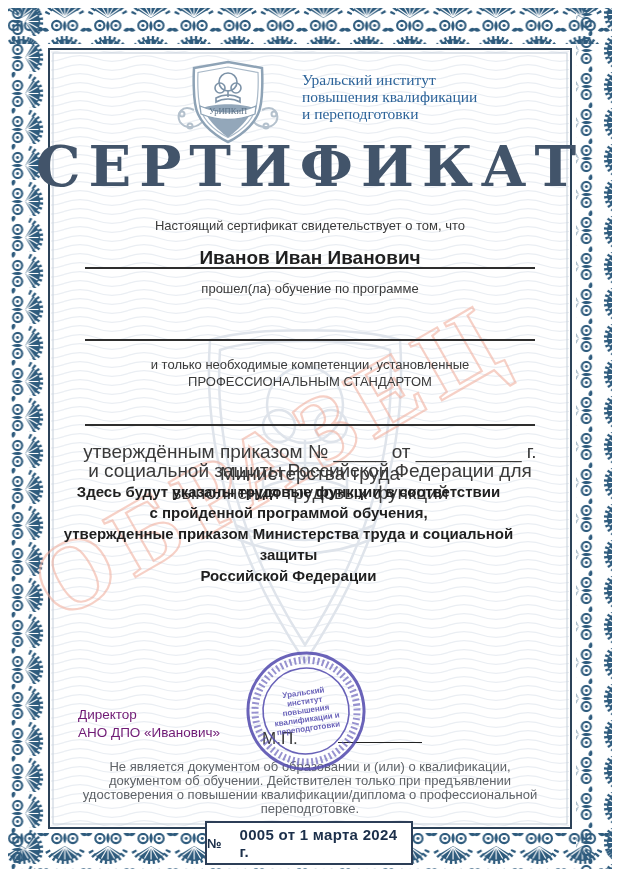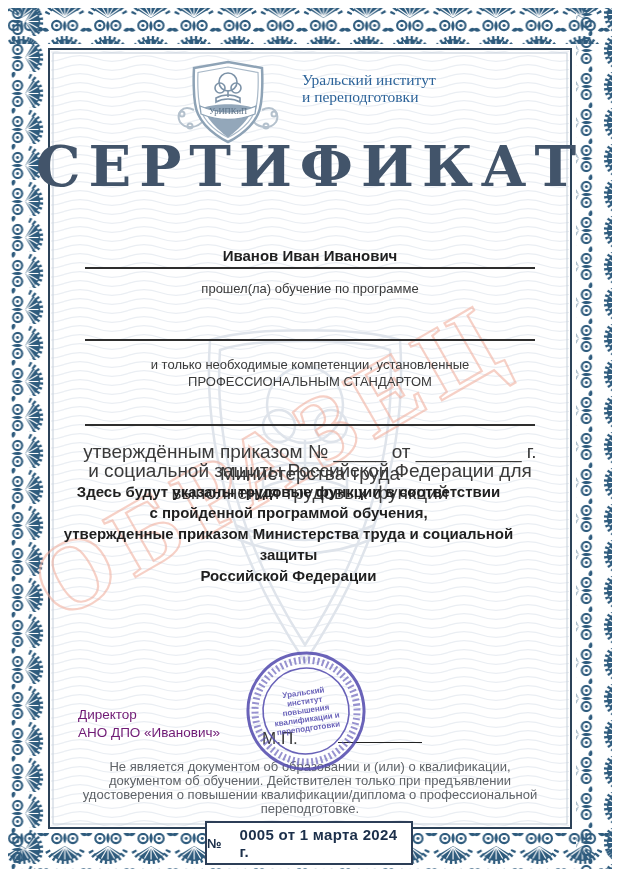--- a/index.html
+++ b/index.html
@@ -16,21 +16,21 @@
     font-family:"Liberation Serif",serif;font-size:15.5px;line-height:17px;
     color:#2c6399;text-align:left;margin-left:16px;
   }
   .cert-title{
     position:absolute;left:30px;top:133px;width:560px;text-align:center;
     font-family:"DejaVu Serif",serif;font-weight:bold;font-size:56px;
     letter-spacing:8px;color:#42546a;white-space:nowrap;
   }
   .t13{font-size:13px;color:#3a3a3a;}
   .t135{font-size:19px;color:#3a3a3a;}
-  .bold15{font-size:15px;font-weight:bold;color:#1f1f1f;text-align:center;}
+  .bold15{font-size:19px;font-weight:bold;color:#1f1f1f;text-align:center;}
   .rule{position:absolute;left:85px;width:450px;border-top:2px solid #2e2e2e;height:0;}
   .func-block{position:absolute;left:50px;top:481px;width:453px;text-align:center;
     font-size:15px;font-weight:bold;color:#1f1f1f;line-height:21px;margin-left:12px;}
   .dir{position:absolute;left:78px;font-size:13.5px;color:#701a75;text-align:left;}
   .mp{position:absolute;left:262px;top:729px;font-size:17px;color:#3a3a3a;}
   .sig-line{position:absolute;left:338px;top:742px;width:84px;border-top:1.5px solid #222;height:0;}
   .disclaimer{position:absolute;left:72px;top:760px;width:476px;text-align:center;
     font-size:13px;line-height:14px;color:#5f6368;}
   .num-box{
     position:absolute;left:205px;top:821px;width:208px;height:44px;z-index:3;
@@ -132,25 +132,27 @@
         <circle cx="66" cy="32" r="5"></circle>
         <line x1="58" y1="34" x2="58" y2="41"></line>
         <path d="M46,42 C53,38 63,38 70,42 L70,46 C63,42 53,42 46,46 Z"></path>
       </g>
       <path d="M30,50 Q58,62 86,50 L85,58 Q58,69 31,58 Z" fill="#ffffff" stroke="#8ea3b6" stroke-width="1.3"></path>
       <text x="58" y="58" text-anchor="middle" font-family="Liberation Serif, serif" font-size="8.5" fill="#5b7186">УрИПКиП</text>
     </svg>
 
     <div class="inst-name">
       <div>Уральский институт</div>
+      <div>повышения квалификации</div>
       <div>и переподготовки</div>
     </div>
 
     <div class="cert-title">СЕРТИФИКАТ</div>
 
+    <div class="center-text t13" style="top:218px">Настоящий сертификат свидетельствует о том, что</div>
 
     <div class="center-text bold15" style="top:247px">Иванов Иван Иванович</div>
     <div class="rule" style="top:267px"></div>
 
     <div class="center-text t13" style="top:281px">прошел(ла) обучение по программе</div>
 
     <div class="rule" style="top:339px"></div>
 
     <div class="center-text t13" style="top:357px">и только необходимые компетенции, установленные</div>
     <div class="center-text t13" style="top:374px">ПРОФЕССИОНАЛЬНЫМ СТАНДАРТОМ</div>

